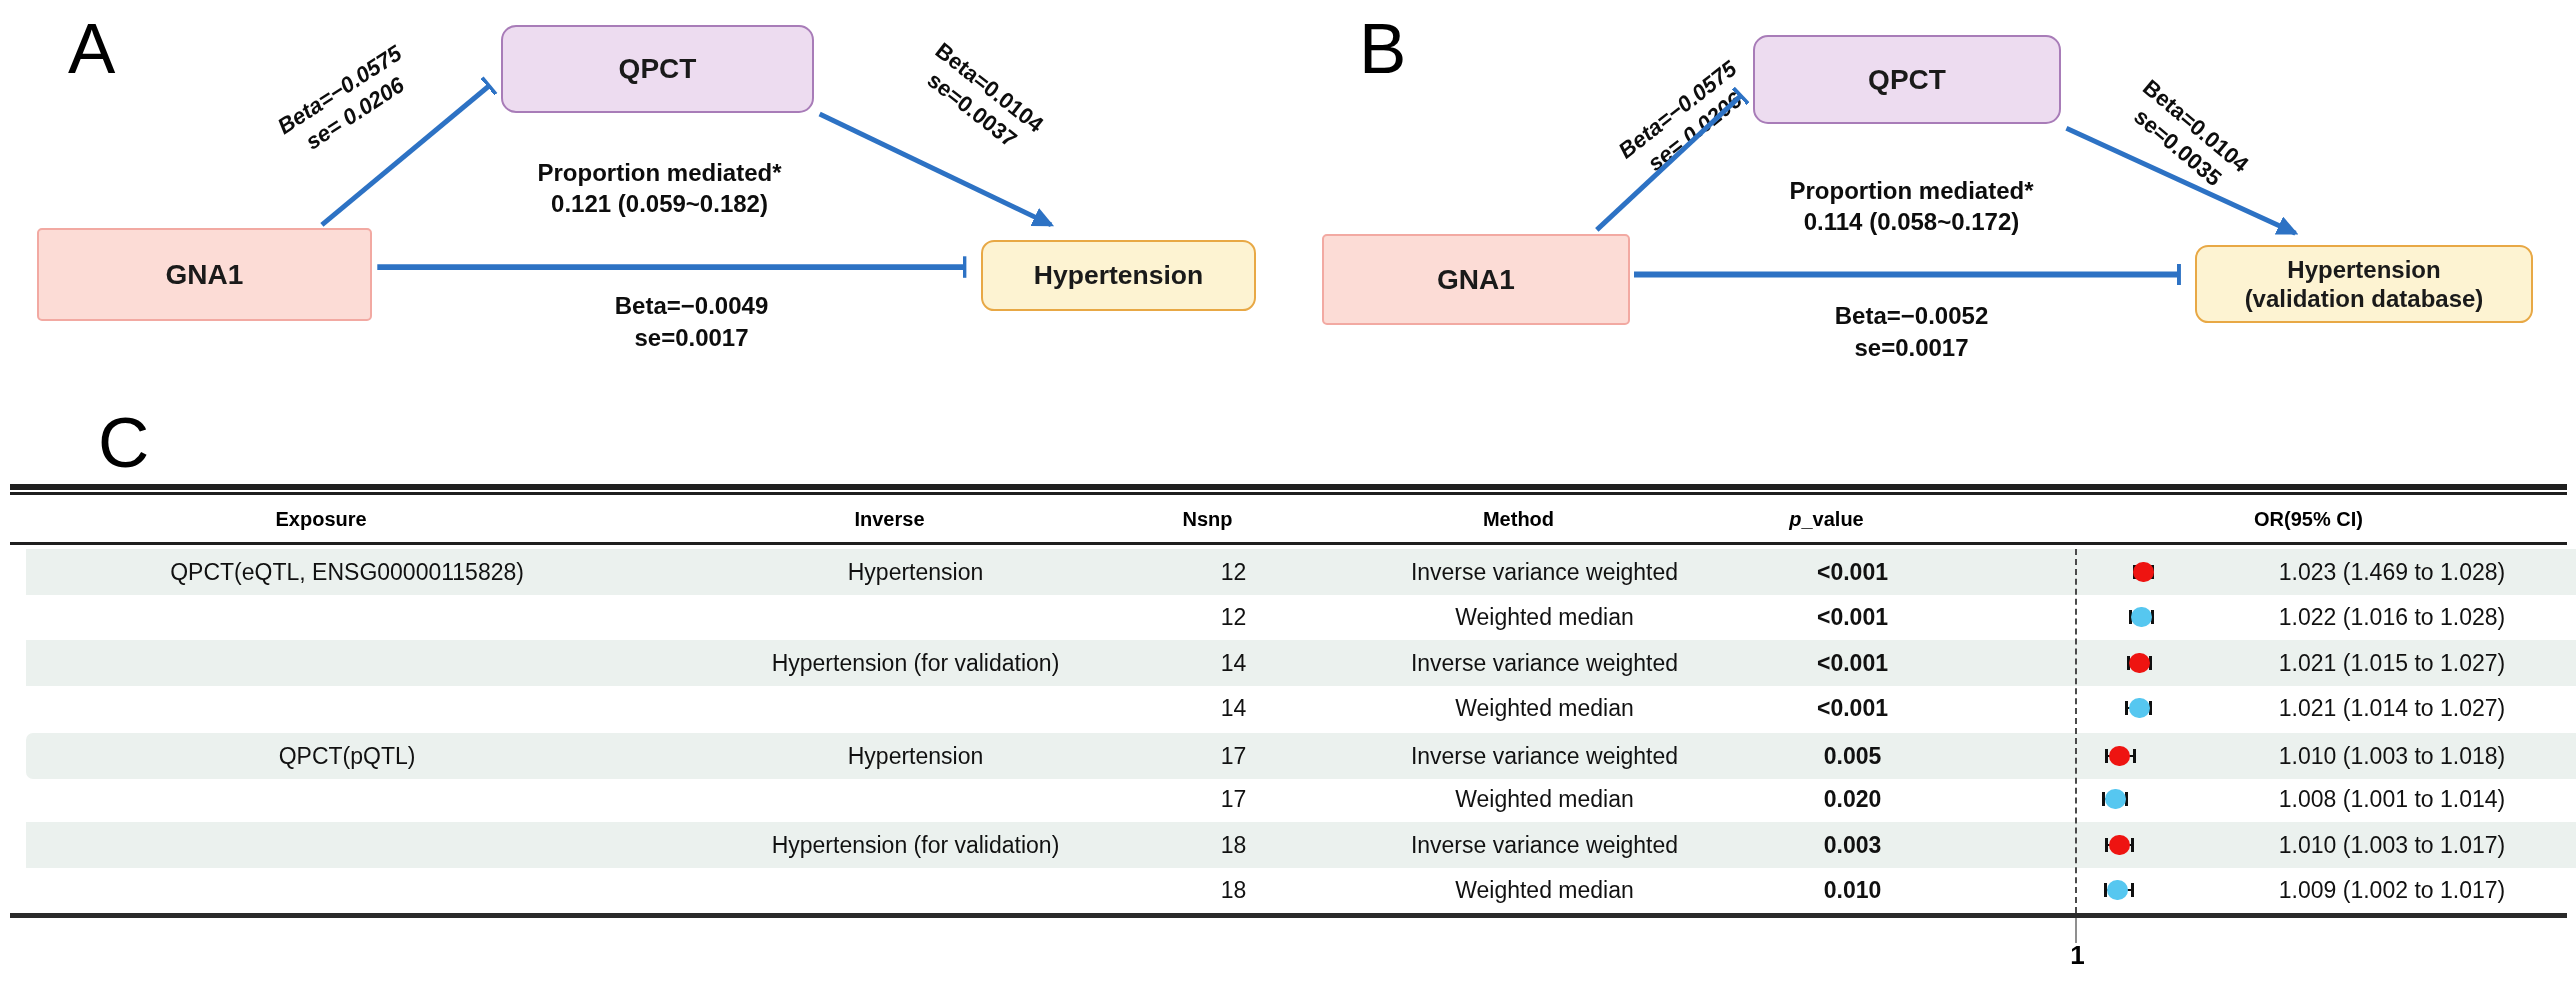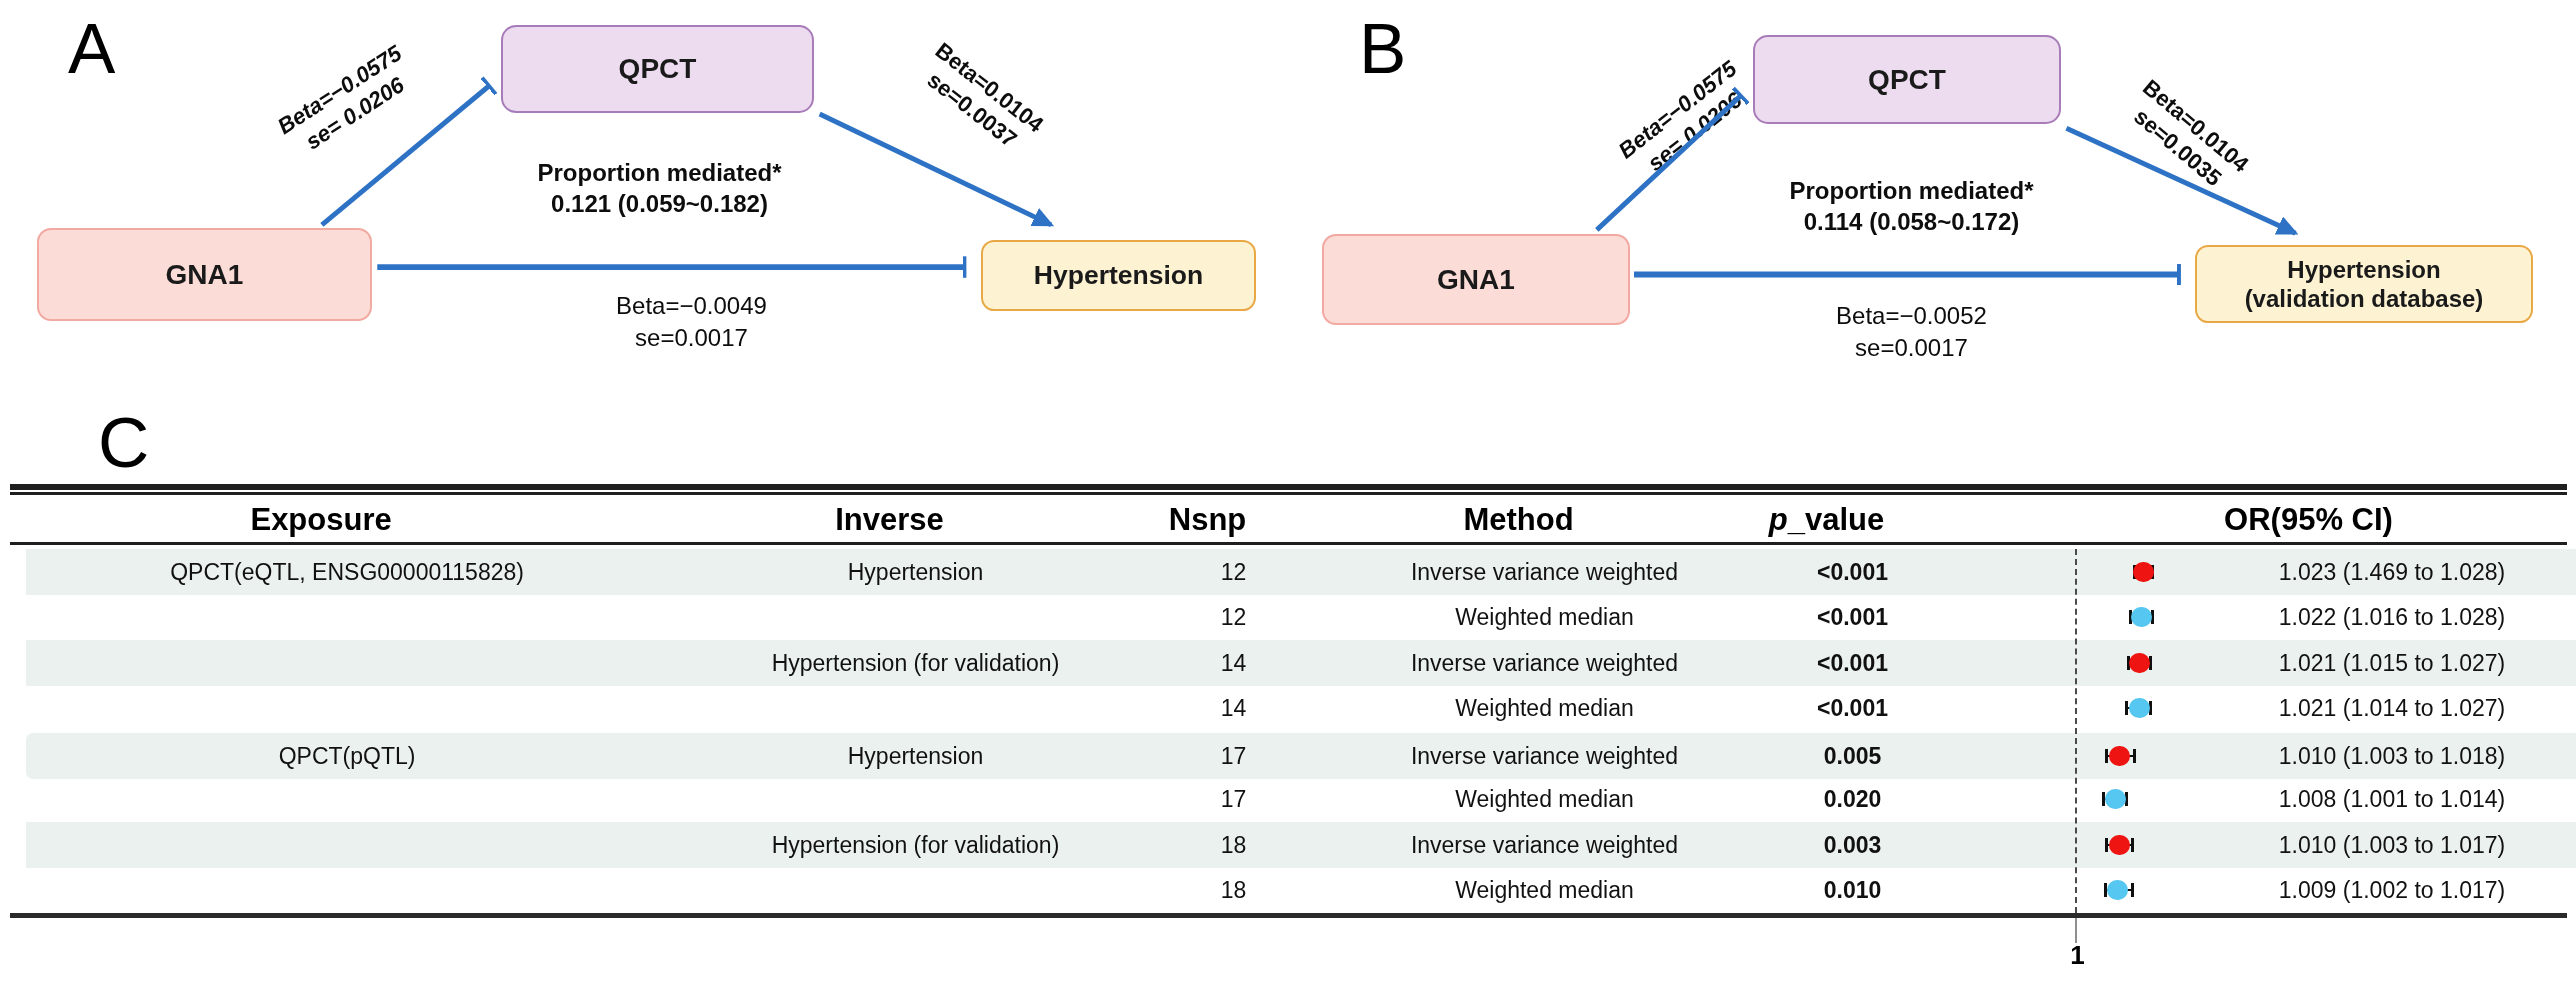--- a/index.html
+++ b/index.html
@@ -4,38 +4,38 @@
 <style>
   html,body{margin:0;padding:0;background:#ffffff;}
   #fig{position:relative;width:2576px;height:987px;background:#fff;
        font-family:"Liberation Sans", sans-serif;color:#111;overflow:hidden;}
 
   .panel-letter{position:absolute;font-size:71px;font-weight:400;color:#000;line-height:1;}
 
   
   .node{position:absolute;display:flex;flex-direction:column;align-items:center;justify-content:center;
         font-weight:700;font-size:28px;color:#1a1a1a;box-sizing:border-box;text-align:center;}
-  .node-exposure{background:#fcdcd6;border:2.5px solid #f2a9a2;border-radius:14px;}
+  .node-exposure{background:#fcdcd6;border:2.5px solid #f2a9a2;border-radius:5px;}
   .node-mediator{background:#eddcf0;border:2.5px solid #a87cb8;border-radius:15px;}
   .node-outcome{background:#fdf3d2;border:2.5px solid #e8a845;border-radius:13.2px;}
   .node-outcome-b{font-size:24px;line-height:29px;}
 
   .edge-label{position:absolute;font-weight:700;font-size:22.3px;line-height:28px;text-align:center;color:#0d0d0d;}
   .edge-label.slant{font-style:italic;}
   .med-label{position:absolute;font-weight:700;font-size:24px;line-height:31px;text-align:center;color:#0d0d0d;}
-  .direct-label{position:absolute;font-weight:400;font-size:24px;line-height:32px;text-align:center;color:#0d0d0d;}
+  .direct-label{position:absolute;font-weight:700;font-size:24px;line-height:32px;text-align:center;color:#0d0d0d;}
 
   svg.arrows{position:absolute;left:0;top:0;}
   .arrow-line{stroke:#2d72c4;fill:none;}
 
   
   .rule{position:absolute;left:10px;width:2557px;background:#1f1f1f;}
   .thead{position:absolute;left:0;top:497px;width:2576px;height:45px;}
   .th{position:absolute;top:0;height:45px;display:flex;align-items:center;justify-content:center;
-      font-size:31px;font-weight:700;color:#000;}
+      font-size:20px;font-weight:700;color:#000;}
   .trow{position:absolute;left:10px;width:2557px;height:46px;margin-left:16px;}
   .trow.shaded{background:#ebf1ee;}
   .cell{position:absolute;top:0;height:100%;display:flex;align-items:center;justify-content:center;
         font-size:23px;color:#111;white-space:nowrap;}
   .c-exp{left:6.6px;width:629px;}
   .c-out{left:637px;width:505px;}
   .c-nsnp{left:1135px;width:145px;}
   .c-med{left:1287px;width:463px;}
   .c-p{left:1746px;width:161px;font-weight:700;}
   .c-or{left:2180px;width:372px;}

